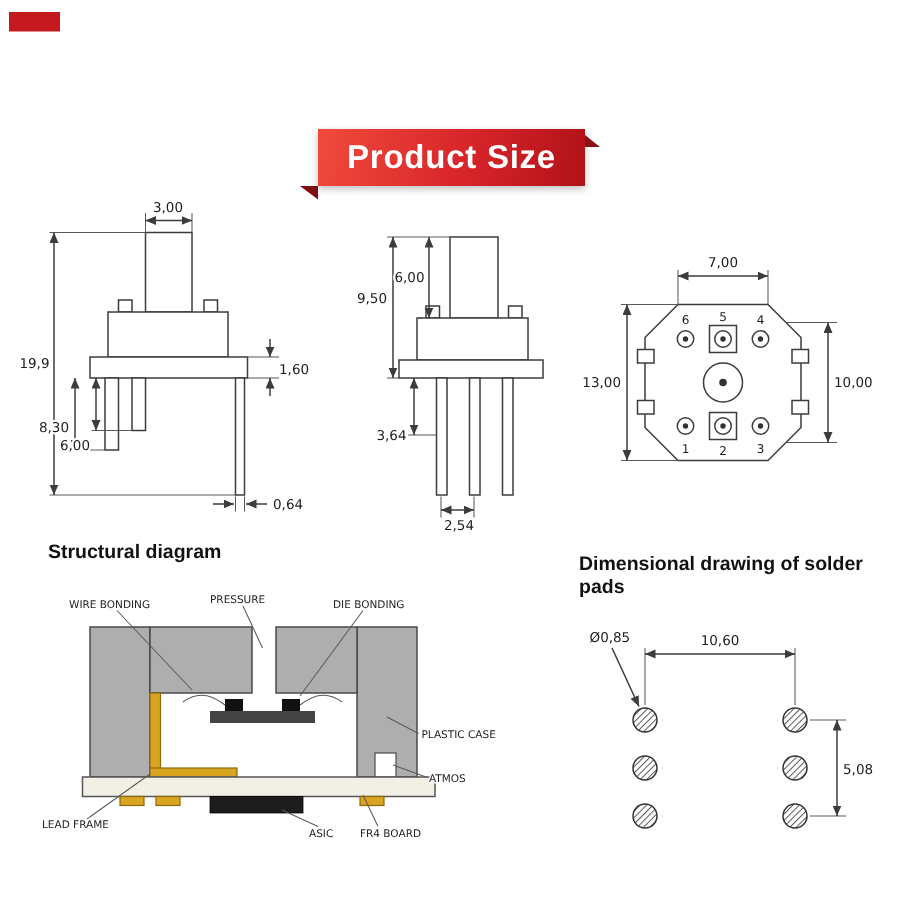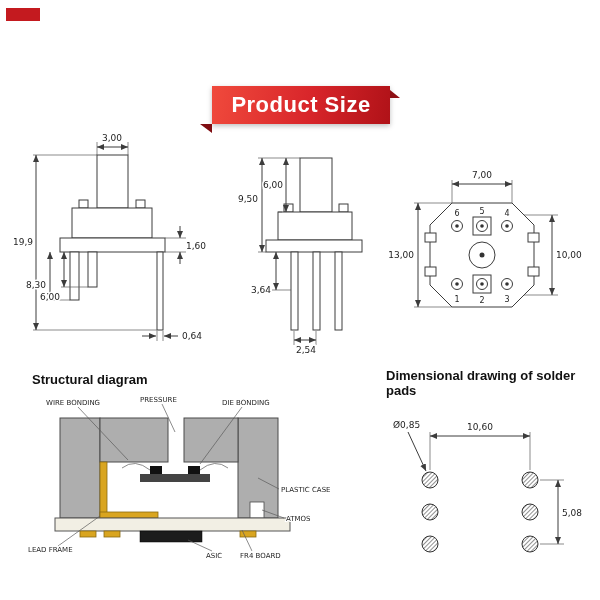--- a/index.html
+++ b/index.html
@@ -20,21 +20,21 @@
   .banner::before {
     content:""; position:absolute; left:-12px; bottom:-9px;
     border-right:12px solid #7f0d12; border-bottom:9px solid transparent;
   }
   .banner::after {
     content:""; position:absolute; right:-10px; top:4px;
     border-left:10px solid #8e1015; border-top:8px solid transparent;
   }
   .banner-label { font-size:22px; font-weight:bold; letter-spacing:.5px; }
   .section-title { position:absolute; font-size:13px; font-weight:bold; color:#111; }
-  #title-structural { left:32px; top:372px; }
+  #title-structural { left:32px; top:360px; }
   #title-solder { left:352px; top:368px;margin-left:34px; }
   svg.art { position:absolute; left:0; top:0; }
   svg text { font-family:"DejaVu Sans", sans-serif; }
   .dim { font-size:9px; fill:#1d1d1d; stroke:#fff; stroke-width:3px; paint-order:stroke; }
   .pin-num { font-size:8px; fill:#1d1d1d; }
   .lbl { font-size:7px; fill:#1d1d1d; stroke:#fff; stroke-width:2px; paint-order:stroke; }
   .ln { stroke:#3c3c3c; stroke-width:1; fill:none; }
   .thin { stroke:#5a5a5a; stroke-width:0.7; fill:none; }
   .shape { fill:#ffffff; stroke:#3c3c3c; stroke-width:1; }
   .case { fill:#aeaeae; stroke:#4a4a4a; stroke-width:1; }

